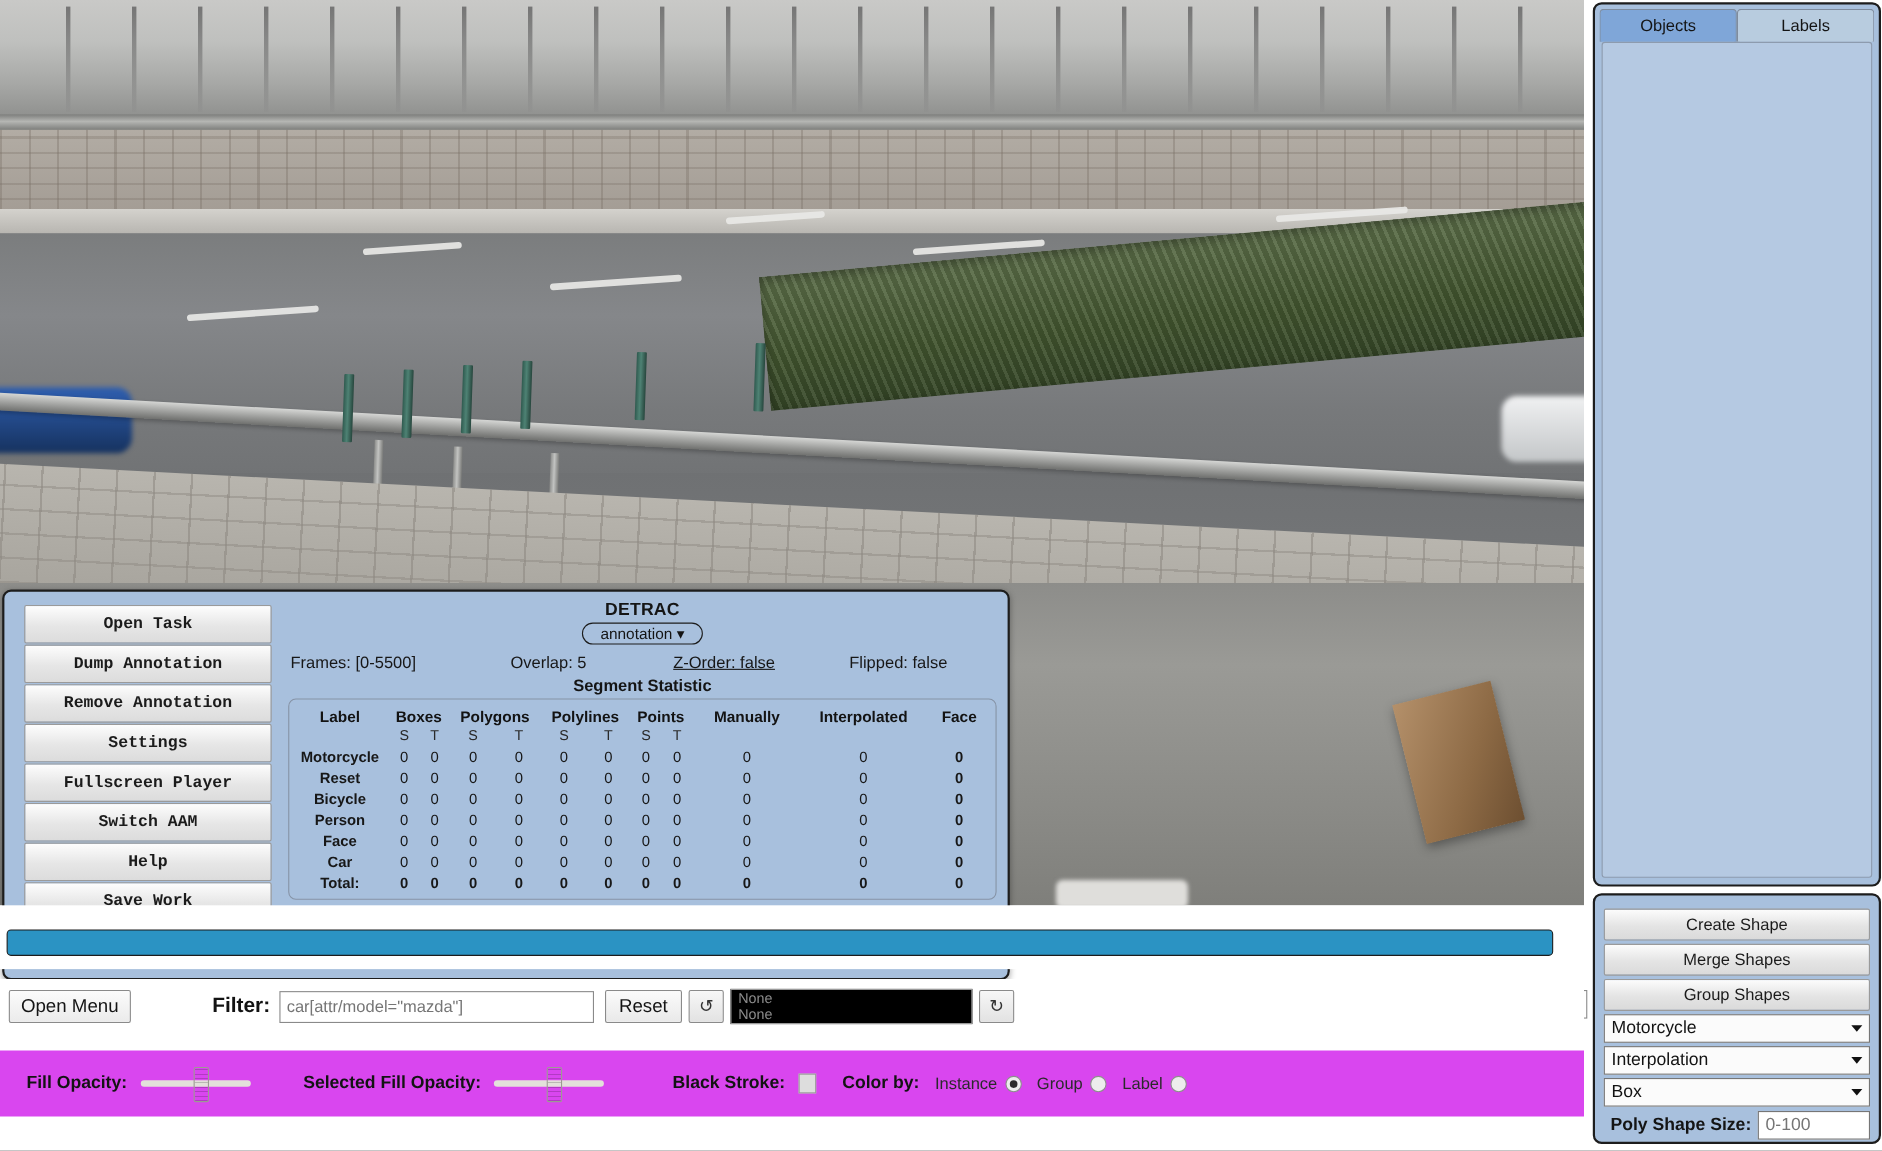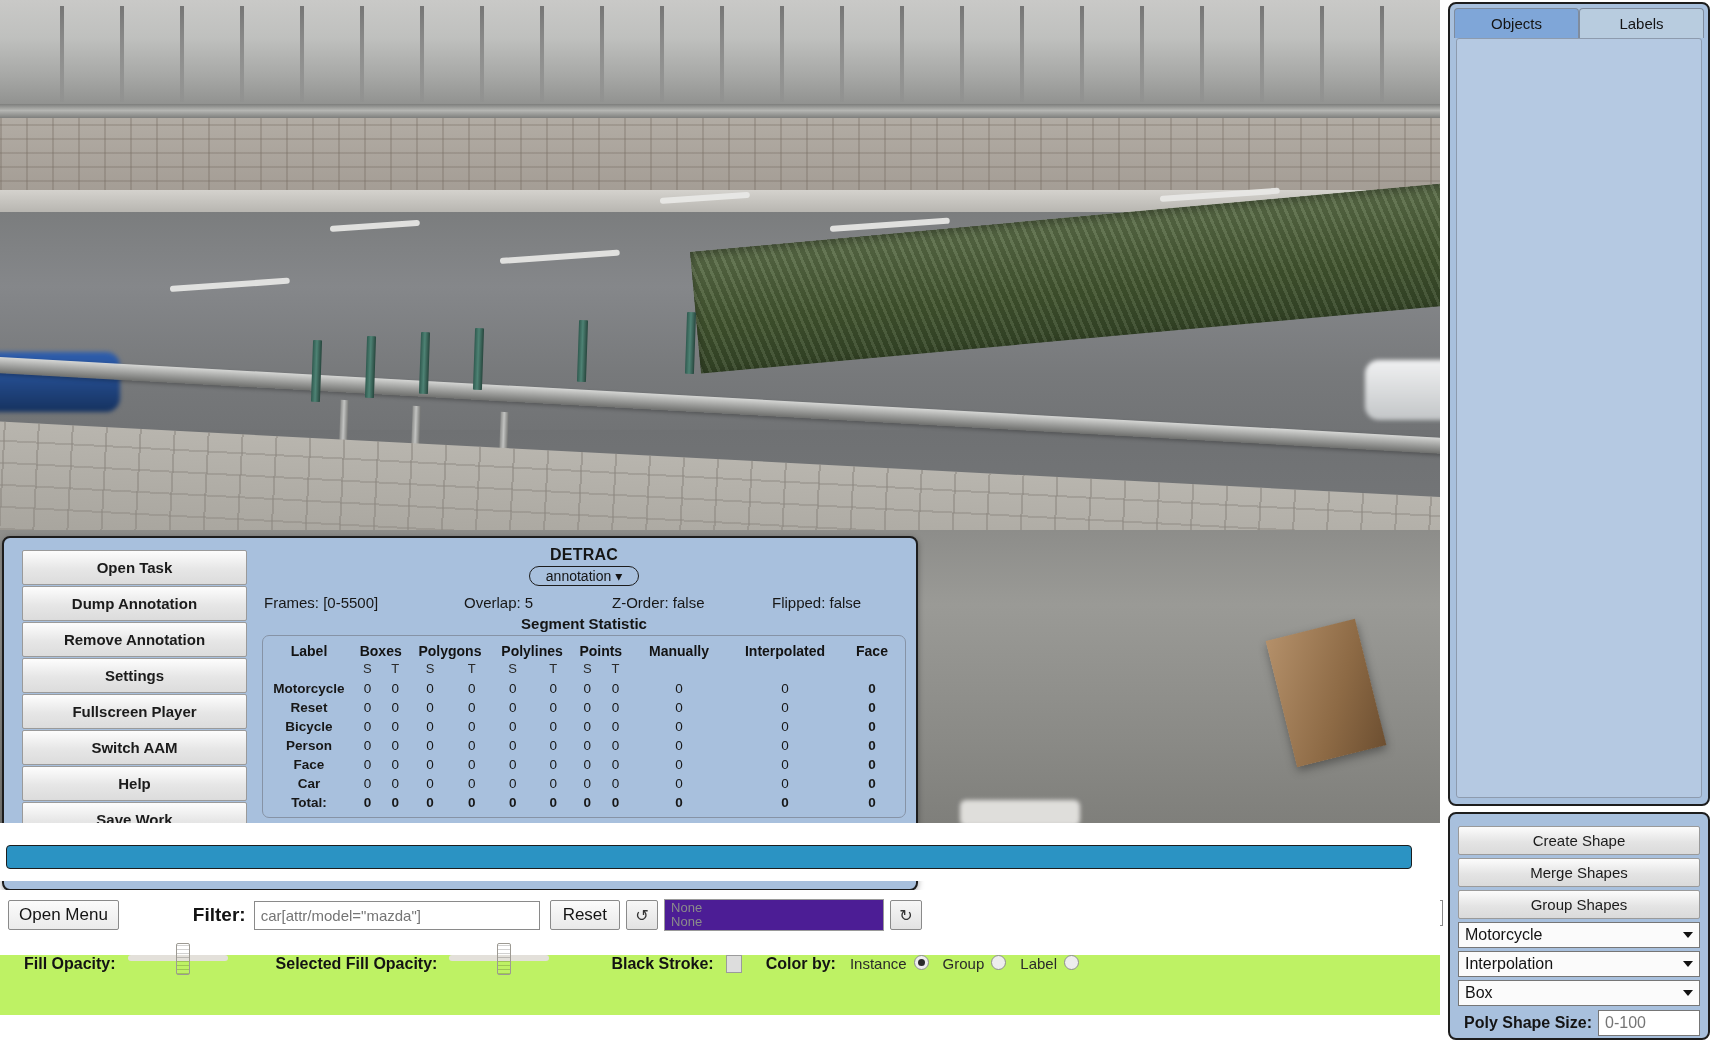--- a/index.html
+++ b/index.html
@@ -105,21 +105,21 @@
   #menu-panel{
     position:absolute;left:2px;top:536px;width:912px;height:351px;
     background:#a8c0dd;border:2px solid #1d1d1d;border-radius:8px;
     box-shadow:0 2px 6px rgba(0,0,0,.35);
   }
   .menu-col{
     position:absolute;left:18px;top:12px;width:225px;
     display:flex;flex-direction:column;gap:1px;
   }
   .btn{
-    font-family:Liberation Sans, sans-serif;
+    font-family:Liberation Mono, monospace;
     font-size:15px;font-weight:bold;color:#1b1b1b;text-align:center;
     padding:8px 4px;
     background:linear-gradient(180deg,#fdfdfd,#e6e6e6 55%,#dcdcdc);
     border:1px solid #9a9a9a;border-radius:2px;
     cursor:pointer;user-select:none;
   }
 
   .stat-wrap{position:absolute;left:258px;top:8px;right:10px;}
   .task-title{
     text-align:center;font-size:16px;font-weight:bold;color:#151515;
@@ -131,21 +131,21 @@
     text-align:center;padding:1px 6px;
     background:#a8c0dd;border:1px solid #1c1c1c;border-radius:12px;
     cursor:pointer;
   }
   .meta-row{
     display:flex;margin-top:8px;font-size:15px;color:#171717;
   }
   .meta-row span{display:inline-block;}
   .m1{width:200px;padding-left:2px;}
   .m2{width:148px;}
-  .m3{width:160px;}
+  .m3{width:160px;text-decoration:underline;}
   .m4{width:auto;}
   .seg-title{
     text-align:center;font-size:15px;font-weight:bold;color:#141414;margin-top:4px;
   }
   .stat-box{
     margin-top:3px;border:1px solid #8693a6;border-radius:7px;padding:4px 2px 5px;
   }
   table.stats{
     width:100%;border-collapse:collapse;font-size:13.5px;color:#171717;
   }
@@ -248,29 +248,29 @@
     background:linear-gradient(180deg,#fbfbfb,#e9e9e9);
     border:1px solid #8a8a8a;border-radius:2px;cursor:pointer;
   }
   .iconbtn{
     margin-left:6px;width:30px;height:28px;display:flex;align-items:center;justify-content:center;
     font-size:16px;color:#333;
     background:linear-gradient(180deg,#f7f7f7,#e2e2e2);
     border:1px solid #8a8a8a;border-radius:2px;cursor:pointer;
   }
   #history-box{
-    margin-left:6px;width:218px;height:30px;border:1px solid #9a9a9a;background:#4c1d95;
+    margin-left:6px;width:218px;height:30px;border:1px solid #9a9a9a;background:#000000;
     display:flex;flex-direction:column;justify-content:center;
   }
   #history-box div{font-size:13px;color:#8b8b8b;padding:0 6px;line-height:14px;}
 
   
   #settings-row{
     position:absolute;left:0;top:955px;width:1440px;height:60px;
-    display:flex;background:#bef264;
+    display:flex;align-items:center;background:#d946ef;
   }
   .set-label{font-size:16px;font-weight:bold;color:#131313;}
   .slider{
     position:relative;width:100px;height:6px;background:#e3e0da;border-radius:3px;
     margin-left:12px;cursor:pointer;
   }
   .slider .knob{
     position:absolute;left:48px;top:-12px;width:12px;height:30px;
     background:linear-gradient(180deg,#f4f2ee,#d9d6cf);
     border:1px solid #9d9a93;border-radius:2px;

